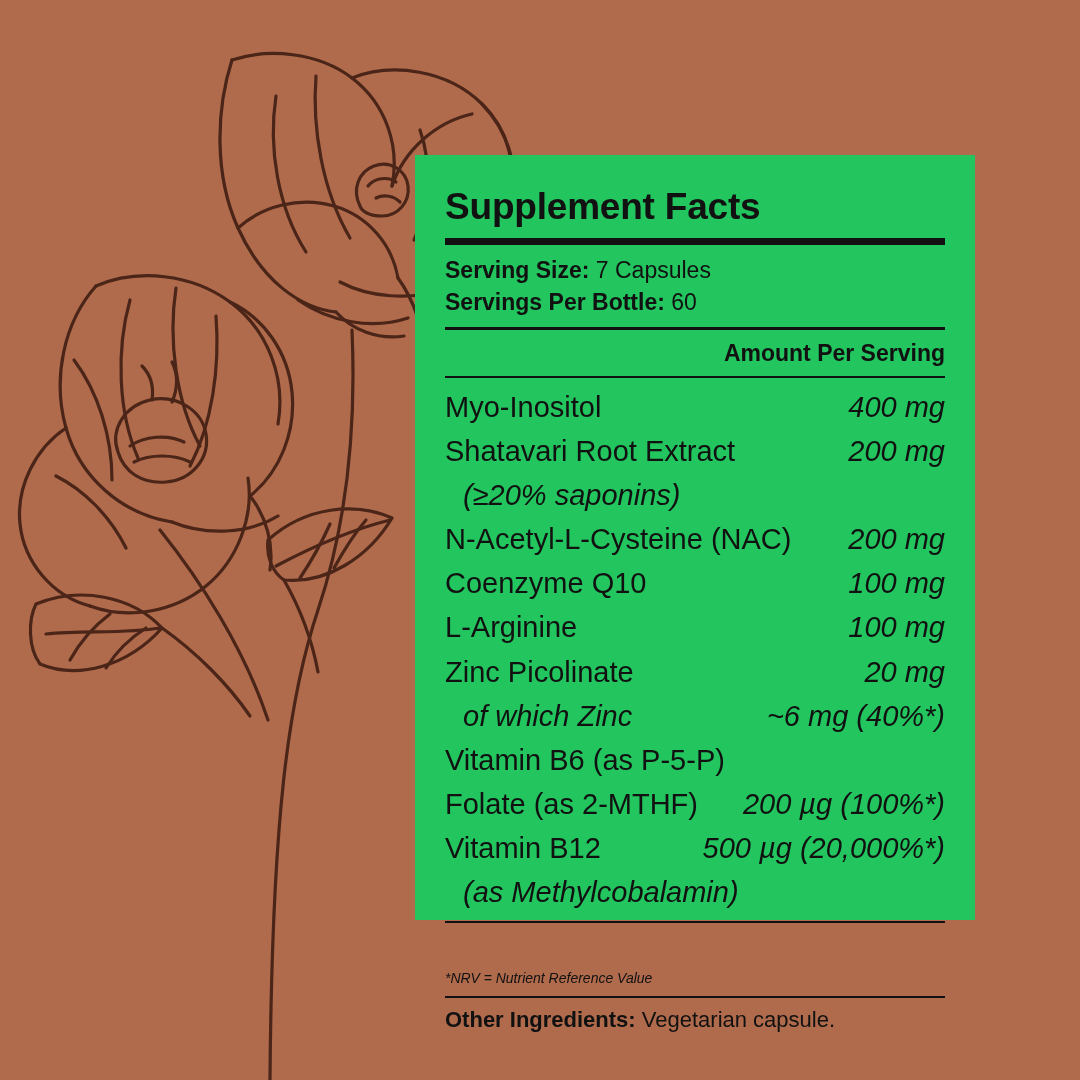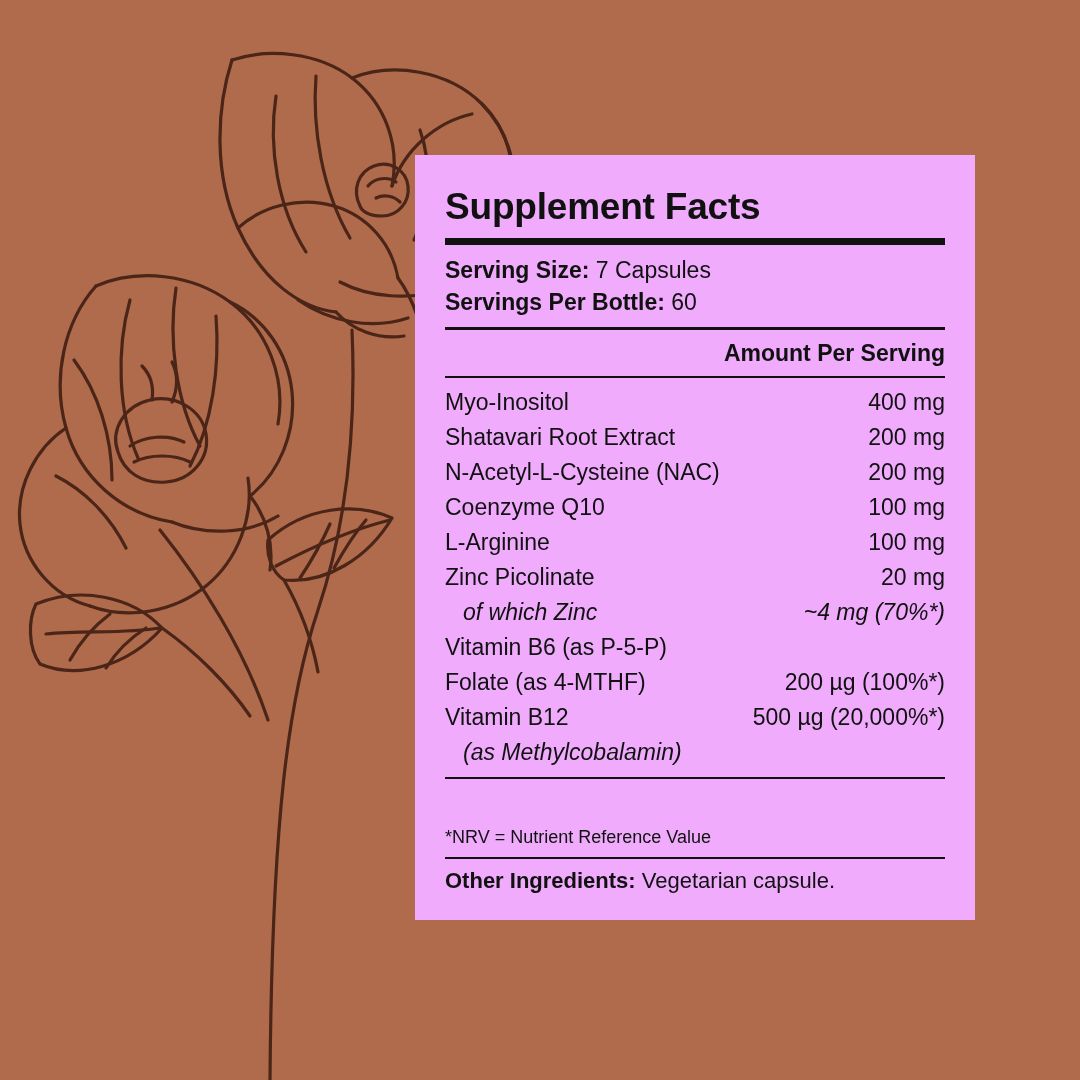--- a/index.html
+++ b/index.html
@@ -26,21 +26,21 @@
     top: 0;
     width: 1080px;
     height: 1080px;
   }
   .panel {
     position: absolute;
     left: 415px;
     top: 155px;
     width: 560px;
     height: 765px;
-    background: #f0abfc;
+    background: #22c55e;
     box-sizing: border-box;
     padding: 26px 30px 0 30px;
   }
   .panel-title {
     font-size: 37px;
     font-weight: bold;
     color: #111111;
     letter-spacing: -0.2px;
     line-height: 1.1;
     margin: 6px 0 10px 0;
@@ -73,40 +73,42 @@
     margin-top: 2px;
     text-align: right;
   }
   .rows {
     margin-top: 3px;
   }
   .row {
     display: flex;
     justify-content: space-between;
     align-items: baseline;
-    font-size: 23px;
+    font-size: 29px;
     color: #111111;
     line-height: 1.52;
     white-space: nowrap;
   }
   .row .name {
     text-align: left;
   }
   .row .amt {
     text-align: center;
     padding-left: 12px;
+    font-style: italic;
   }
   .row.sub {
     font-style: italic;
   }
   .row.sub .name {
     padding-left: 18px;
   }
   .footnote {
-    font-size: 18px;
+    font-size: 14px;
+    font-style: italic;
     color: #111111;
     line-height: 1.4;
     margin-top: 46px;
   }
   .other {
     font-size: 22px;
     color: #111111;
     line-height: 1.4;
   }
   .other .lbl {
@@ -201,45 +203,49 @@
 
     <div class="rows">
       <div class="row">
         <span class="name">Myo-Inositol</span>
         <span class="amt">400 mg</span>
       </div>
       <div class="row">
         <span class="name">Shatavari Root Extract</span>
         <span class="amt">200 mg</span>
       </div>
+      <div class="row sub">
+        <span class="name">(≥20% saponins)</span>
+        <span class="amt"></span>
+      </div>
       <div class="row">
         <span class="name">N-Acetyl-L-Cysteine (NAC)</span>
         <span class="amt">200 mg</span>
       </div>
       <div class="row">
         <span class="name">Coenzyme Q10</span>
         <span class="amt">100 mg</span>
       </div>
       <div class="row">
         <span class="name">L-Arginine</span>
         <span class="amt">100 mg</span>
       </div>
       <div class="row">
         <span class="name">Zinc Picolinate</span>
         <span class="amt">20 mg</span>
       </div>
       <div class="row sub">
         <span class="name">of which Zinc</span>
-        <span class="amt">~4 mg (70%*)</span>
+        <span class="amt">~6 mg (40%*)</span>
       </div>
       <div class="row">
         <span class="name">Vitamin B6 (as P-5-P)</span>
       </div>
       <div class="row">
-        <span class="name">Folate (as 4-MTHF)</span>
+        <span class="name">Folate (as 2-MTHF)</span>
         <span class="amt">200 µg (100%*)</span>
       </div>
       <div class="row">
         <span class="name">Vitamin B12</span>
         <span class="amt">500 µg (20,000%*)</span>
       </div>
       <div class="row sub">
         <span class="name">(as Methylcobalamin)</span>
         <span class="amt"></span>
       </div>

